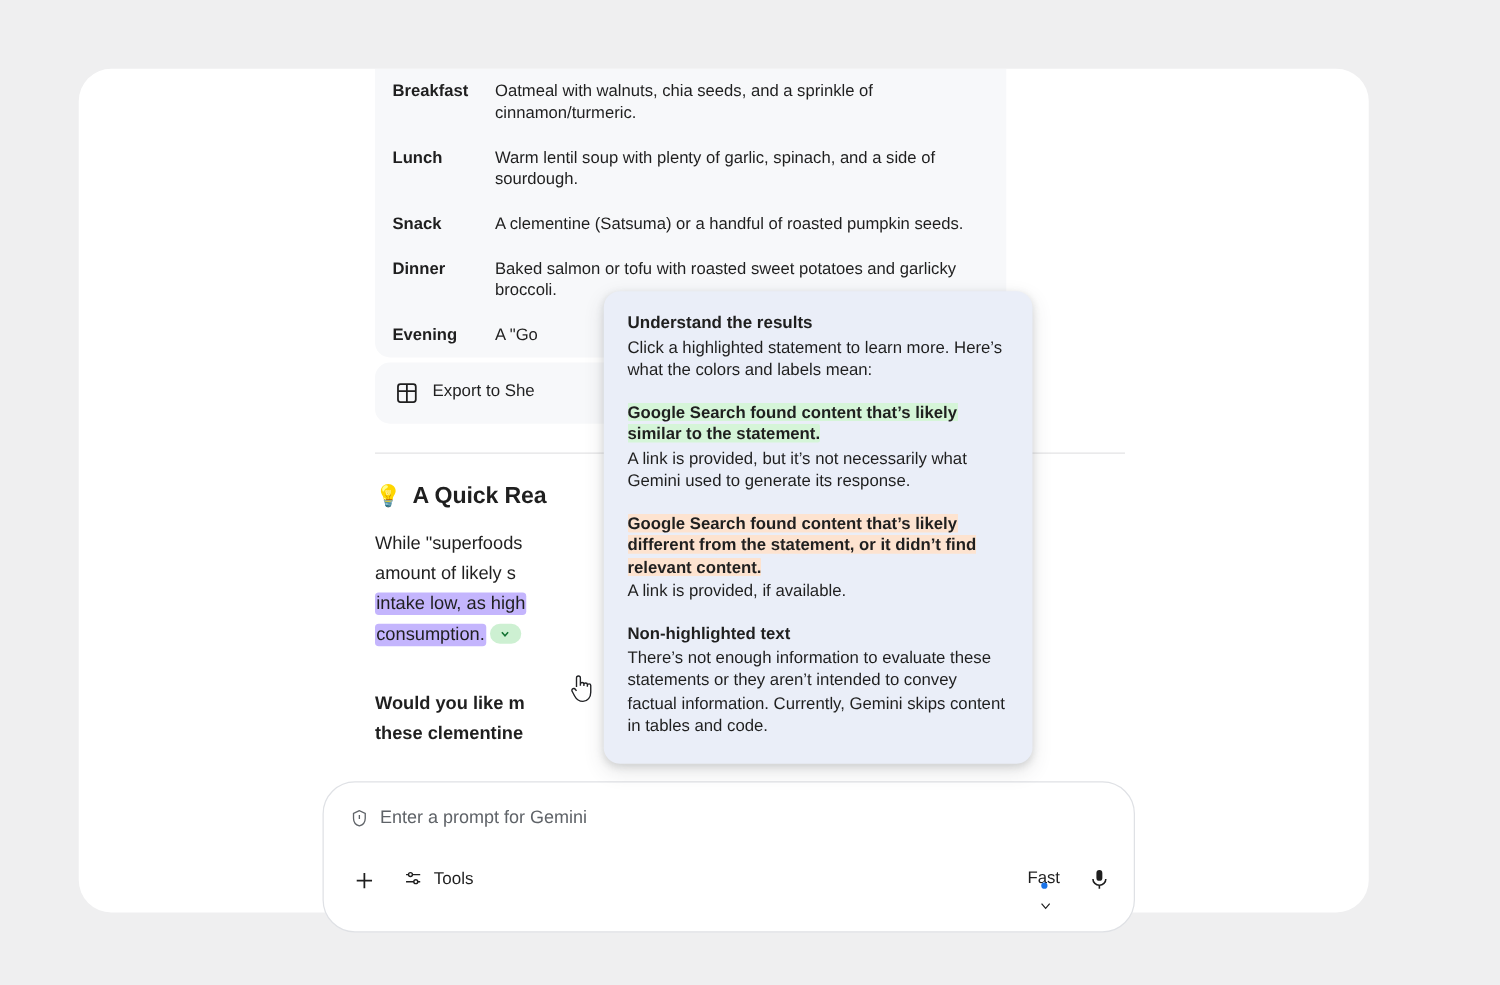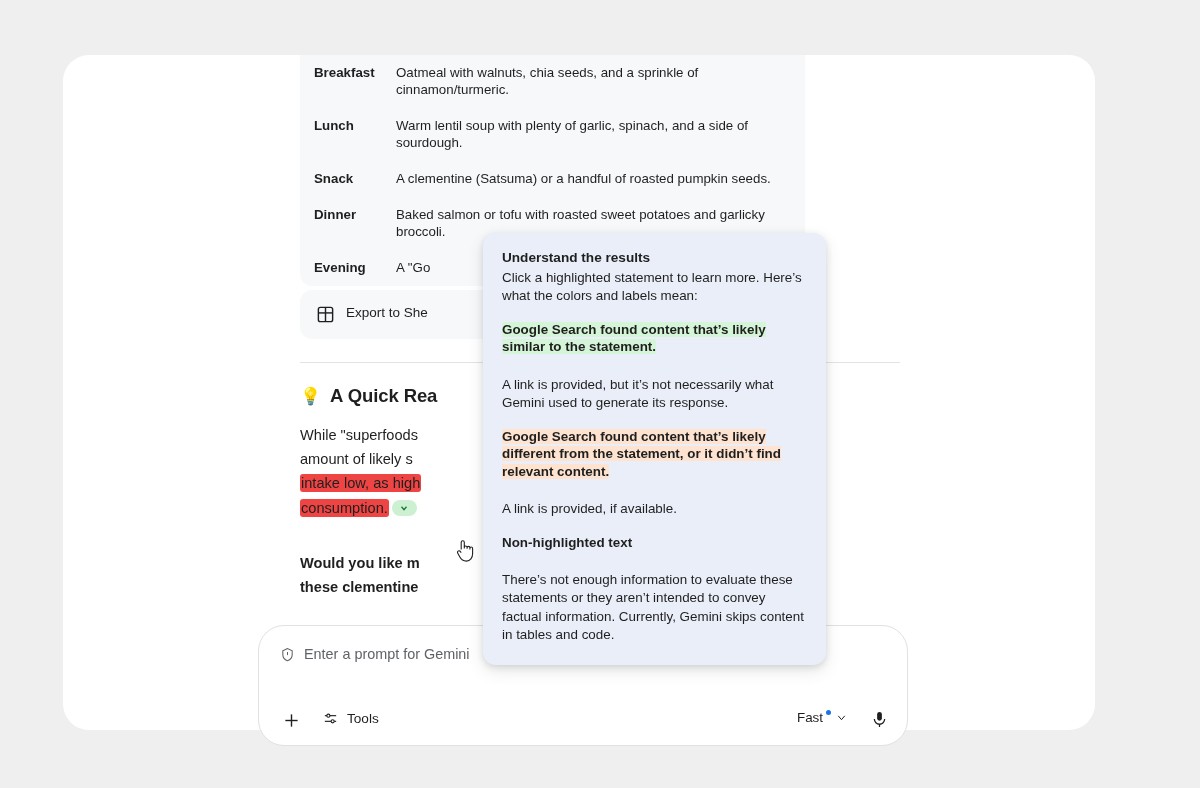--- a/index.html
+++ b/index.html
@@ -110,21 +110,21 @@
 
   .para {
     margin-top: 16px;
     font-size: 14.6px;
     line-height: 24.2px;
     color: #1f1f1f;
     width: 600px;
   }
   .para.bold-para { font-weight: 700; margin-top: 31px; }
   .hl-green {
-    background: #ef4444;
+    background: #c4b5fd;
     border-radius: 3px;
     padding: 1px 1px;
   }
   .b { font-weight: 700; }
 
   .chev-pill {
     display: inline-flex;
     align-items: center;
     justify-content: center;
     width: 25px;
@@ -205,20 +205,21 @@
     font-size: 13.6px; color: #1f1f1f;
     cursor: pointer; background: none; border: none;
     font-family: inherit;
   }
   .fast-btn {
     margin-left: auto;
     display: flex; align-items: center; gap: 2px;
     font-size: 13.4px; color: #1f1f1f;
     cursor: pointer; background: none; border: none;
     font-family: inherit;
+    flex-direction: column;
   }
   .blue-dot {
     width: 5px; height: 5px; border-radius: 50%;
     background: #1a73e8; position: relative; top: -5px; left: 1px;
   }
   .mic-btn { margin-left: 22px; cursor: pointer; display:flex; }
 
   
   #popover {
     position: absolute;
@@ -247,21 +248,21 @@
     font-size: 13.4px;
     font-weight: 700;
     line-height: 17.5px;
     color: #1f1f1f;
   }
   .pop-head-green span { background: #d5f5d8; border-radius: 2px; }
   .pop-head-orange span { background: #fde3d0; border-radius: 2px; }
   .pop-head-plain {
     font-size: 13.4px; font-weight: 700; color: #1f1f1f; line-height: 17.5px;
   }
-  .pop-sub { font-size: 13.4px; line-height: 18.4px; color: #1f1f1f; margin-top: 20px; }
+  .pop-sub { font-size: 13.4px; line-height: 18.4px; color: #1f1f1f; margin-top: 2px; }
 
   
   #cursor {
     position: absolute;
     left: 456px; top: 538px;
     z-index: 60;
     pointer-events: none;
   }
 </style>
 </head>

